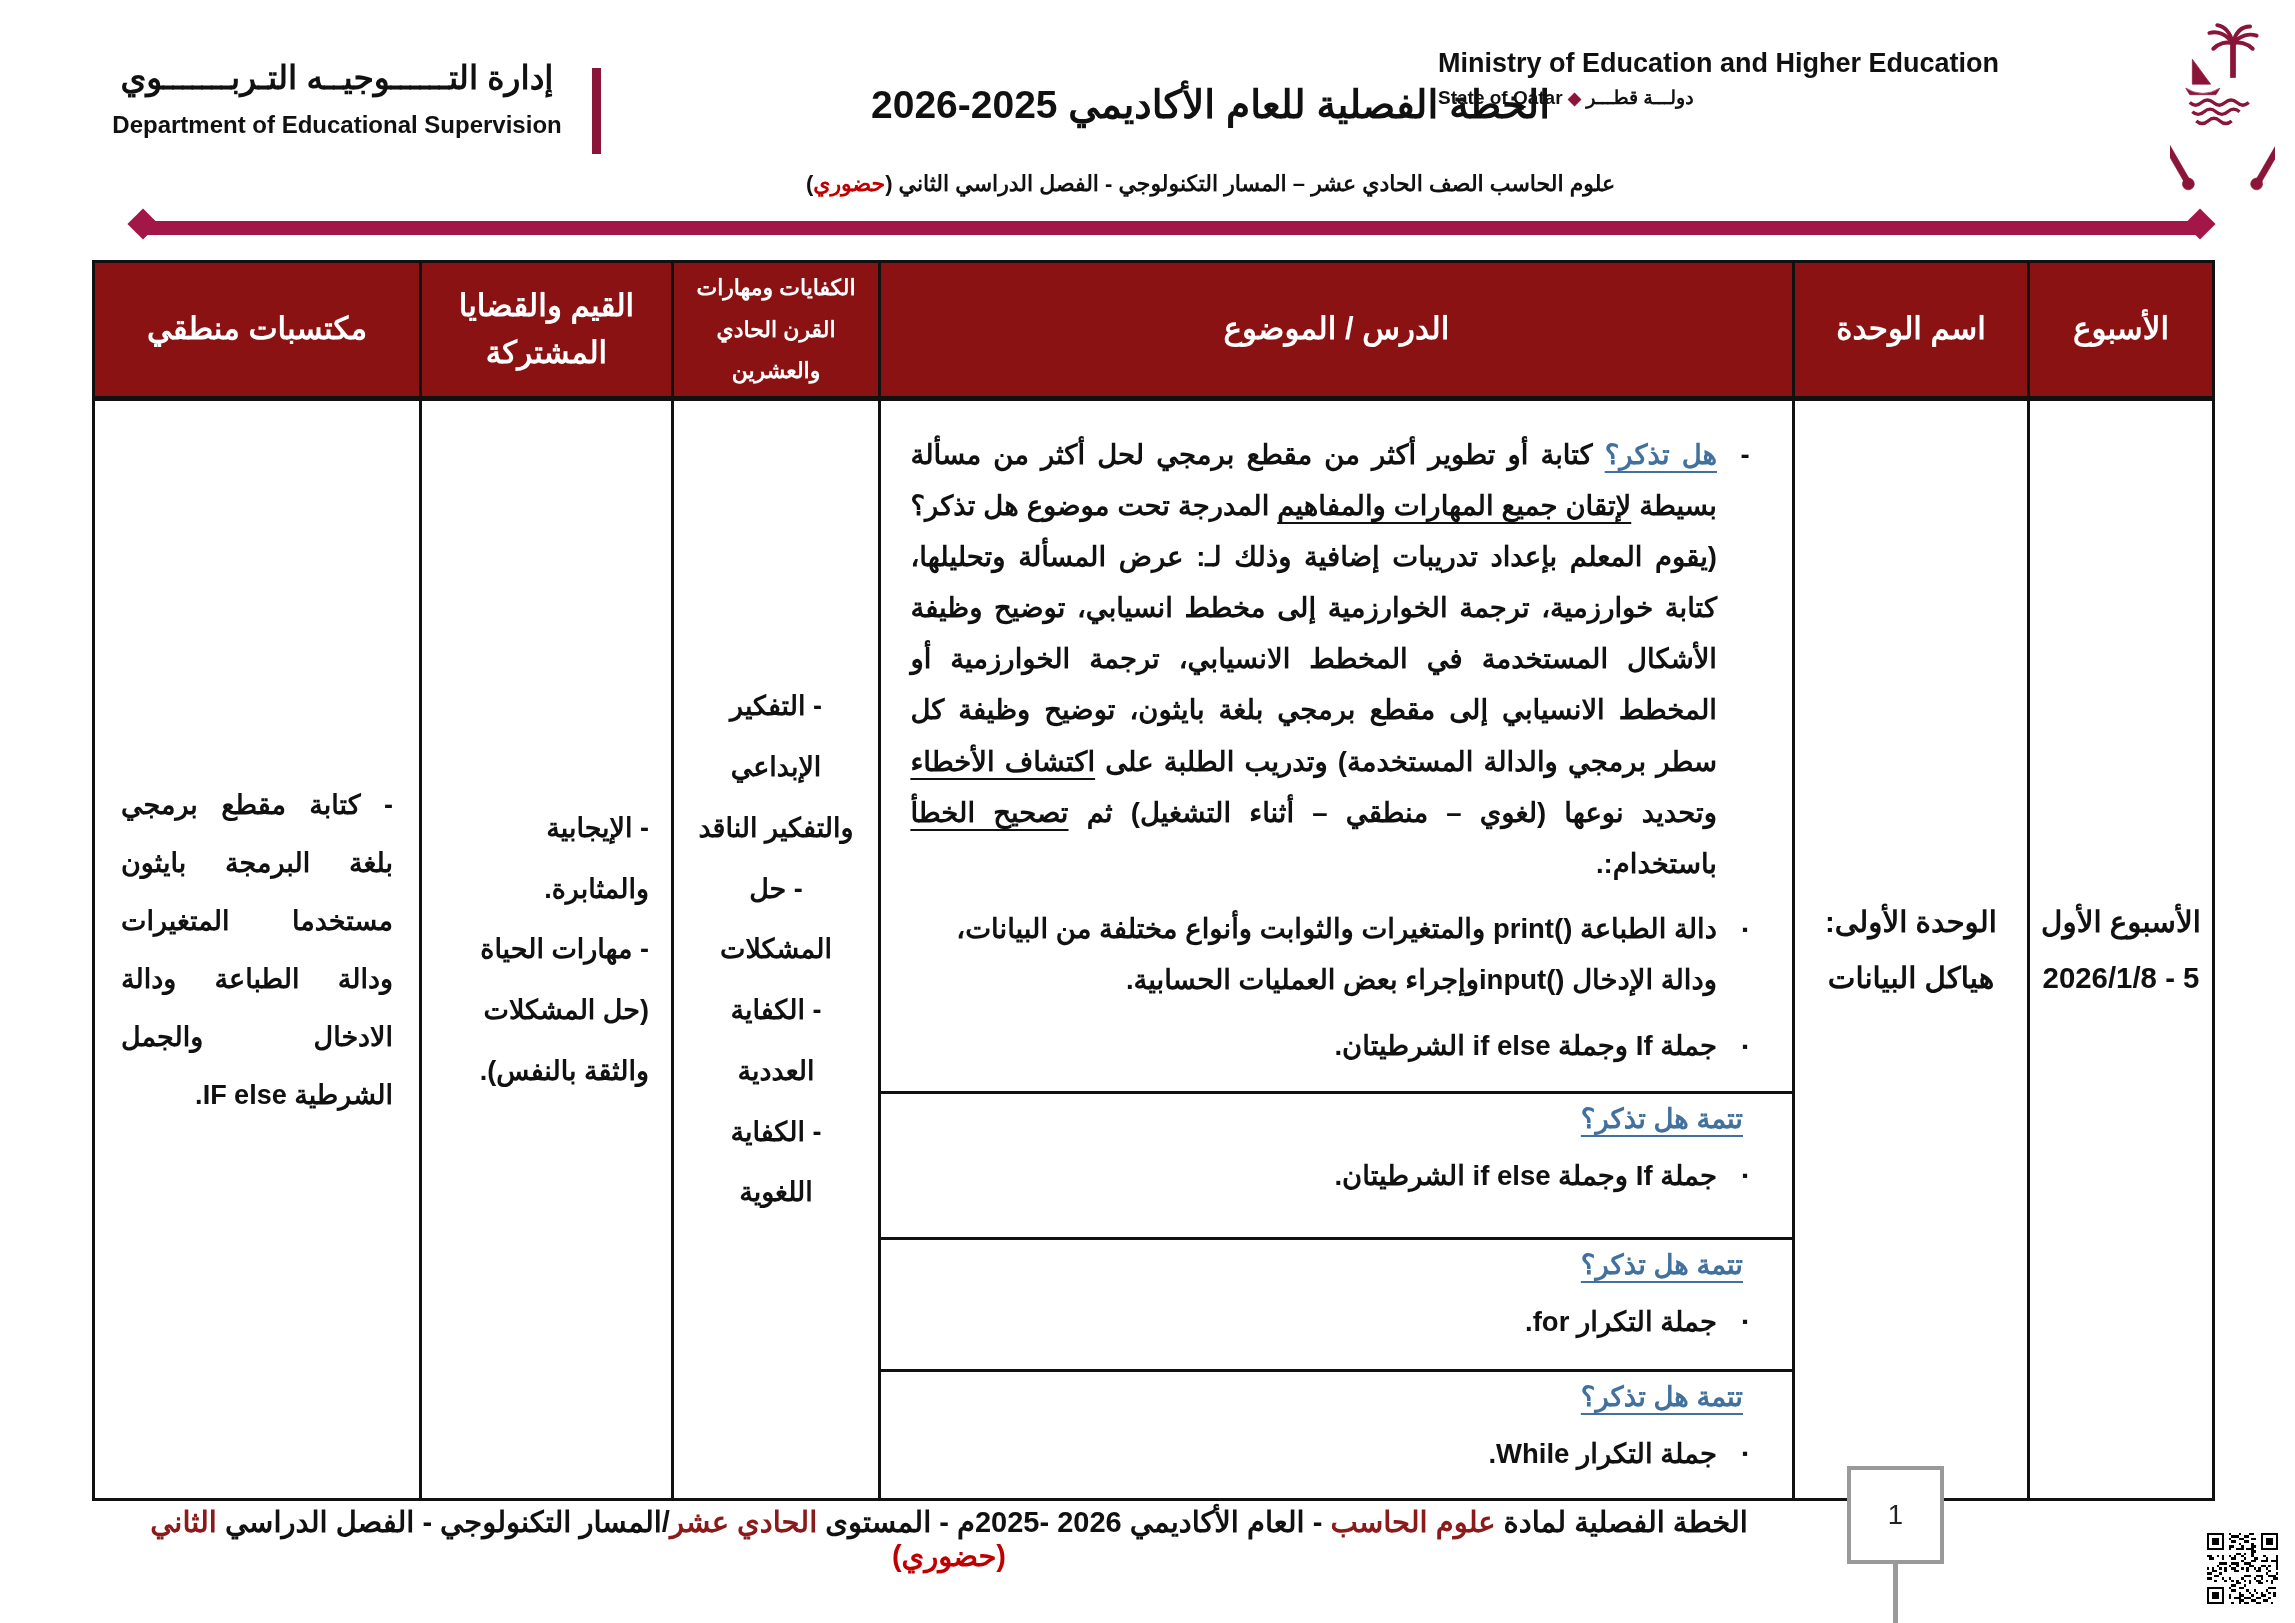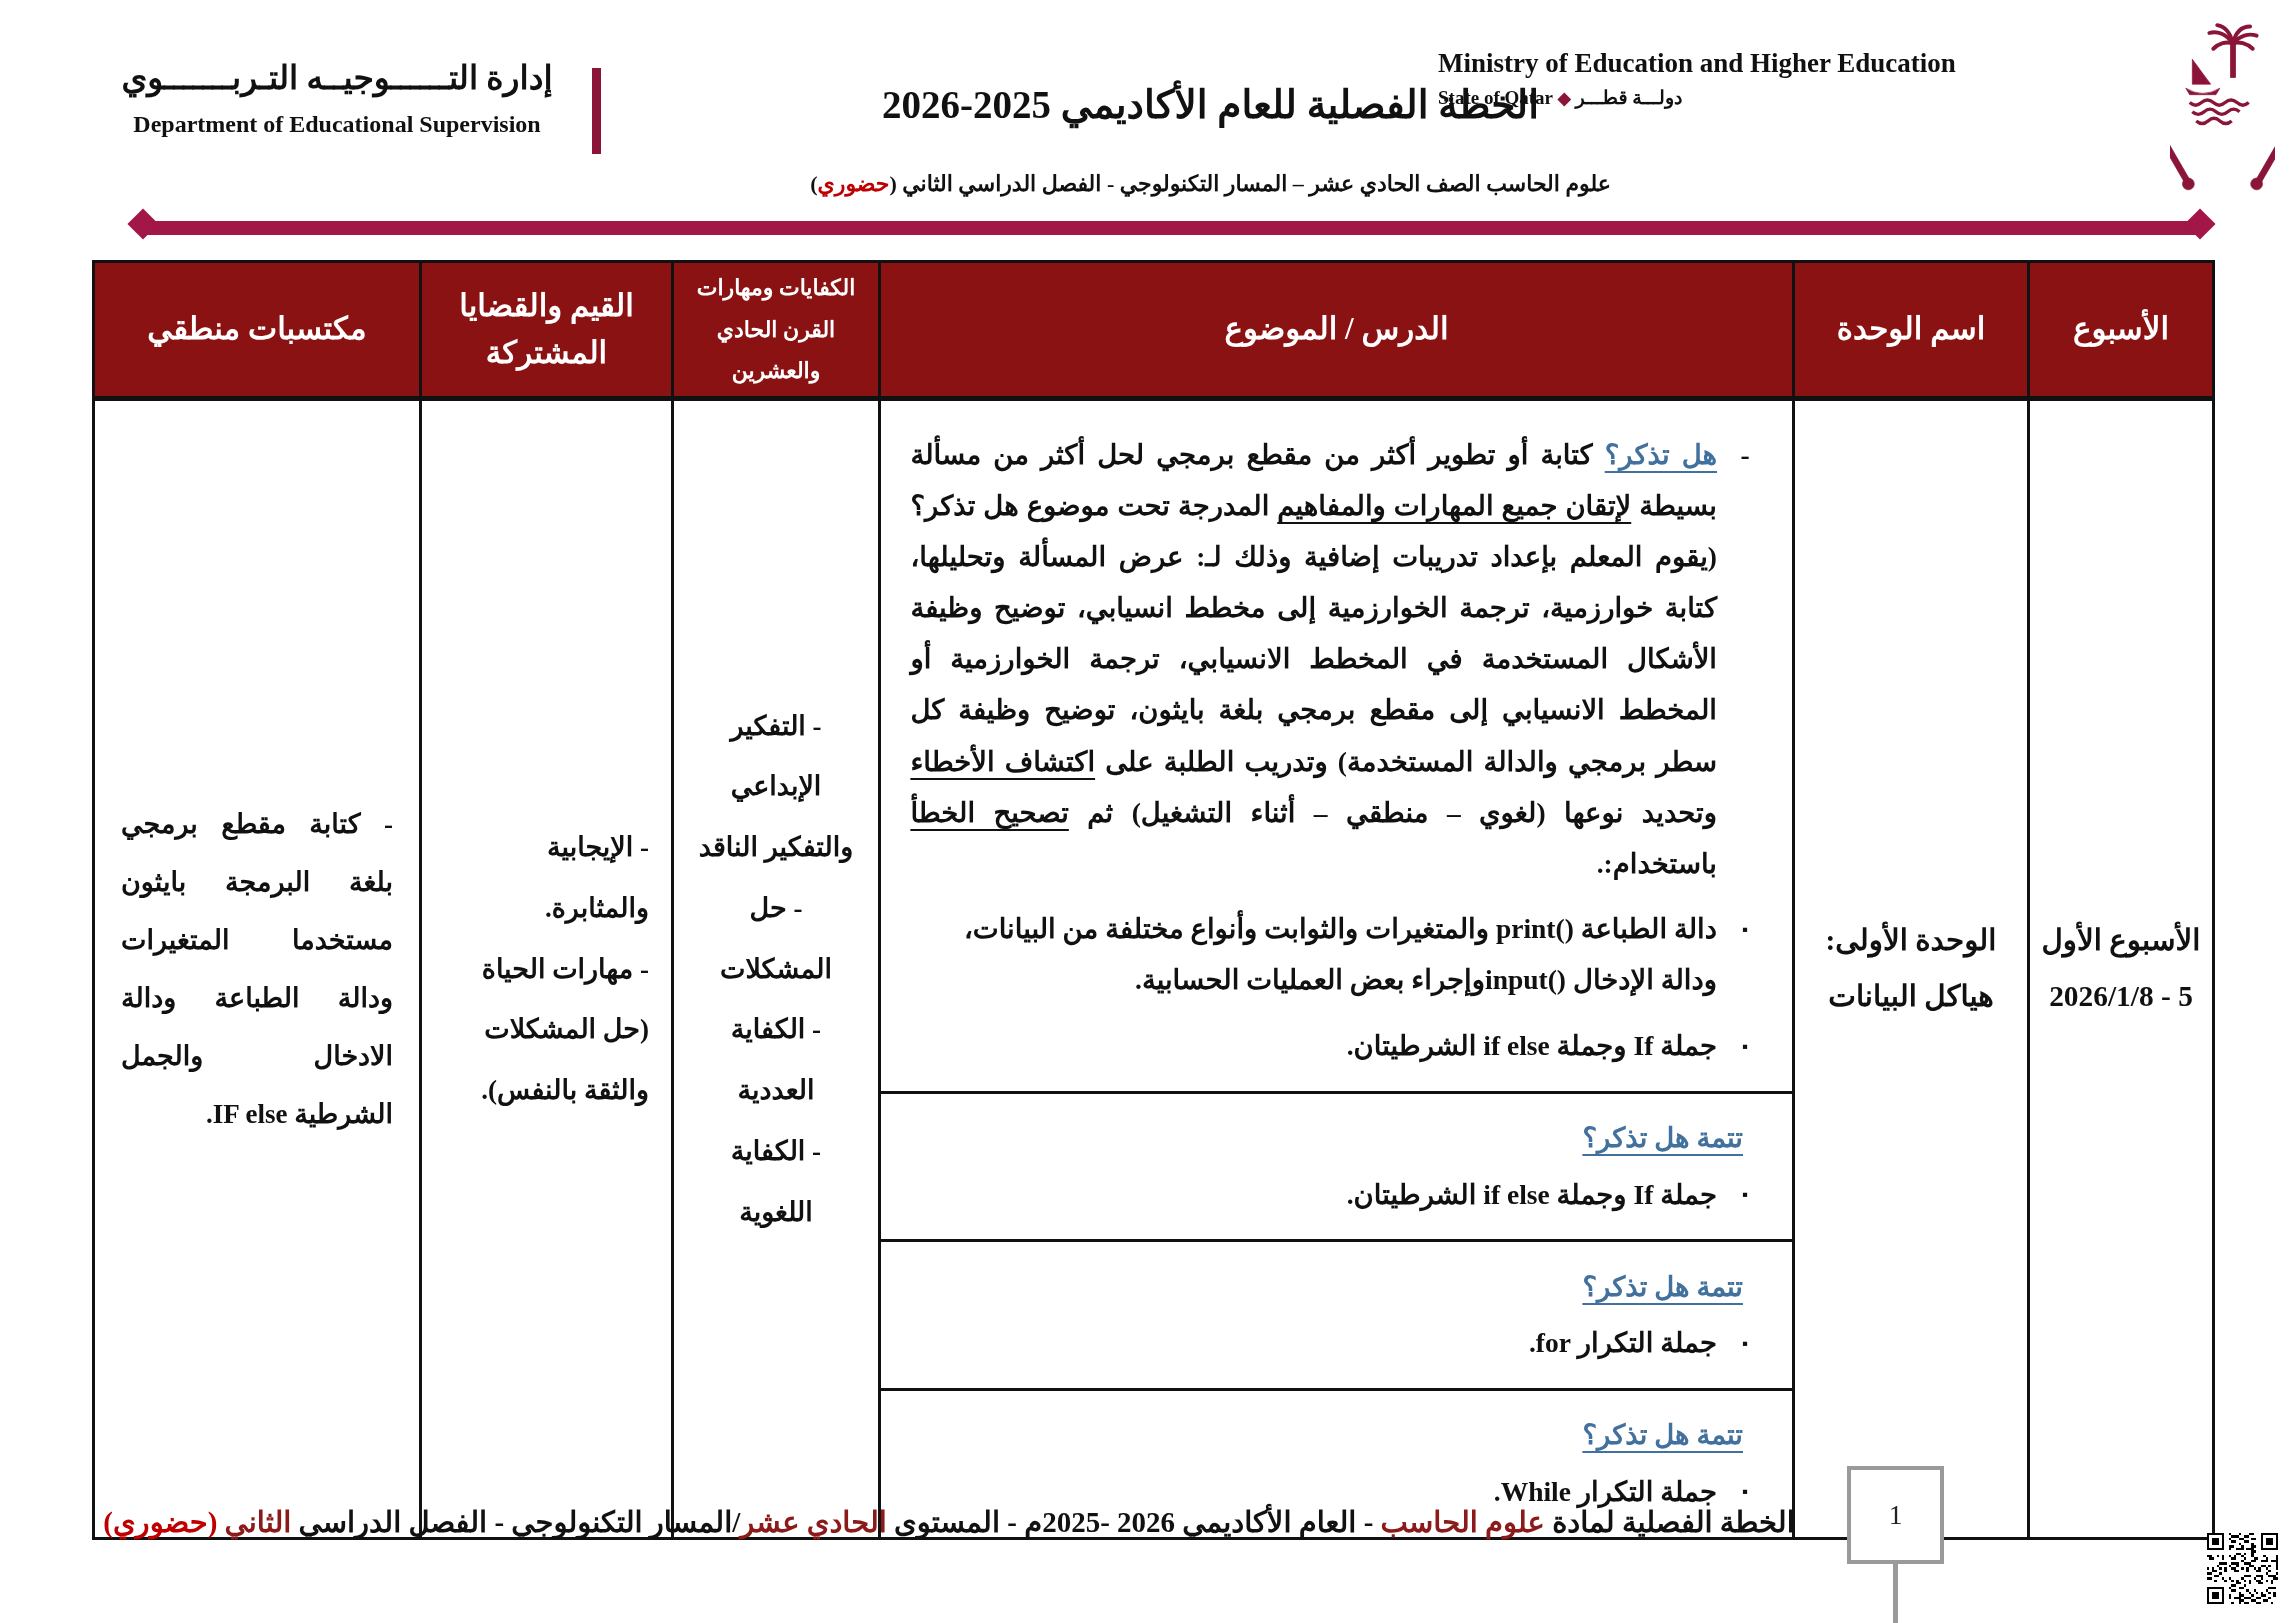--- a/index.html
+++ b/index.html
@@ -1,19 +1,19 @@
 <!DOCTYPE html>
 <html lang="ar" dir="rtl" style="font-size:10.5px"><head>
 <meta charset="utf-8">
 <style>
   * { margin:0; padding:0; box-sizing:border-box; }
   html,body { background:#e8e8e8; }
   .page {
     position:relative; width:2295px; height:1623px; background:#ffffff;
-    font-family:Liberation Serif, serif; color:#111; overflow:hidden;
+    font-family:Liberation Sans, sans-serif; color:#111; overflow:hidden;
     margin:0 auto; direction:rtl;
   }
   
   .dept { position:absolute; left:98px; top:58px; width:478px; text-align:center; direction:rtl; }
   .dept-ar { font-size:33px; font-weight:bold; letter-spacing:0.7px; }
   .dept-en { font-size:24px; font-weight:bold; margin-top:14.4px; direction:ltr; }
   .dept-bar { position:absolute; left:592px; top:68px; width:8.5px; height:86px; background:#8A1538; }
 
   .ministry { position:absolute; right:137px; top:41px; width:720px; text-align:left; direction:rtl; }
   .min-ar { font-size:30px; font-weight:bold; }
@@ -36,21 +36,21 @@
   
   table.plan { position:absolute; left:92px; top:260px; width:2120px; border-collapse:collapse; table-layout:fixed; direction:rtl; }
   .plan th, .plan td { border:3.3px solid #111; vertical-align:middle; }
   .plan th {
     background:#8B1212; color:#fff; font-weight:bold; font-size:31px;
     text-align:center; height:119px; border-bottom-width:5.9px; line-height:1.5; padding:3.9px 6.5px;
   }
   .plan th.small { font-size:22px; line-height:1.9; }
   .plan td { background:#fff; }
   td.topic { vertical-align:top; padding:27.5px 36px 19.6px 29.4px; }
-  td.topic.sub { padding-top:21px; }
+  td.topic.sub { padding-top:2px; }
   .t-item { display:flex; gap:17px; font-size:27.5px; font-weight:bold; line-height:1.86; margin-top:14.4px; }
   .t-item:first-child { margin-top:0; }
   .t-item .mk { flex:0 0 auto; width:22px; text-align:center; }
   .t-item .mk.sq { font-size:17px; padding-top:10.5px; }
   .t-item .tx { flex:1 1 auto; text-align:justify; }
   .t-item.loose .tx { text-align:right; }
   .t-head { font-size:27.5px; font-weight:bold; color:#41719C; text-decoration:underline; text-decoration-thickness:2px; text-underline-offset:6.5px; margin:6.5px 13px 11.8px 0; }
   .link { color:#41719C; text-decoration:underline; text-decoration-thickness:2px; text-underline-offset:6.5px; }
   .u { text-decoration:underline; text-decoration-thickness:2px; text-underline-offset:6.5px; }
 

